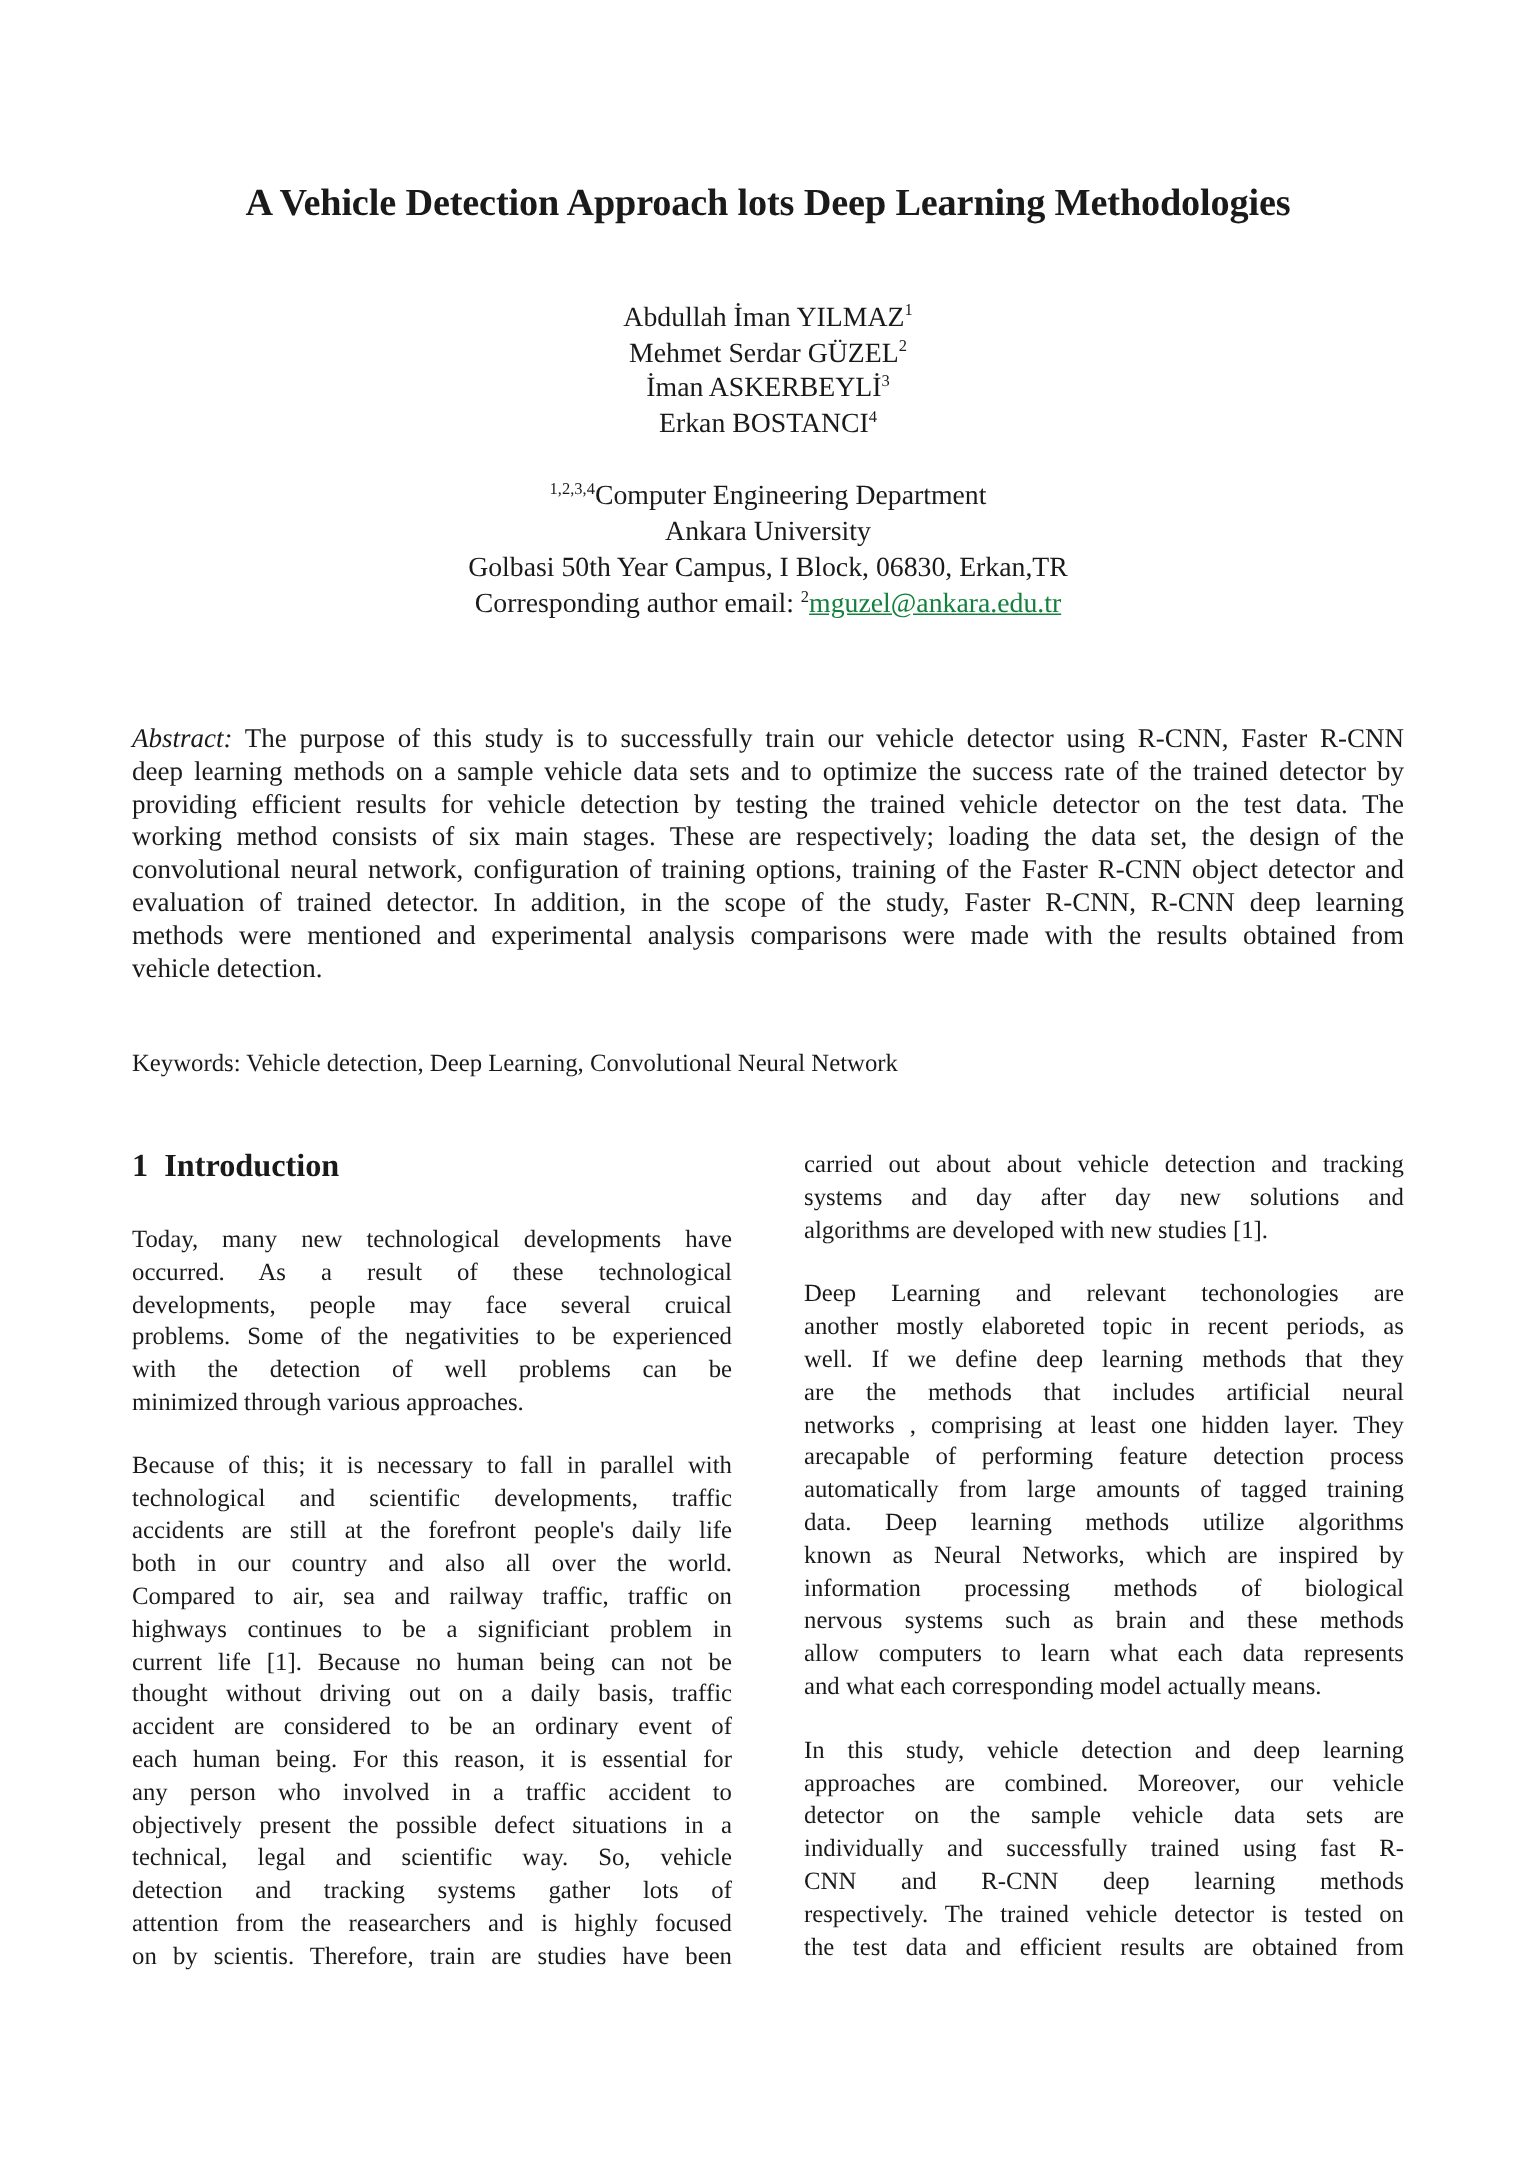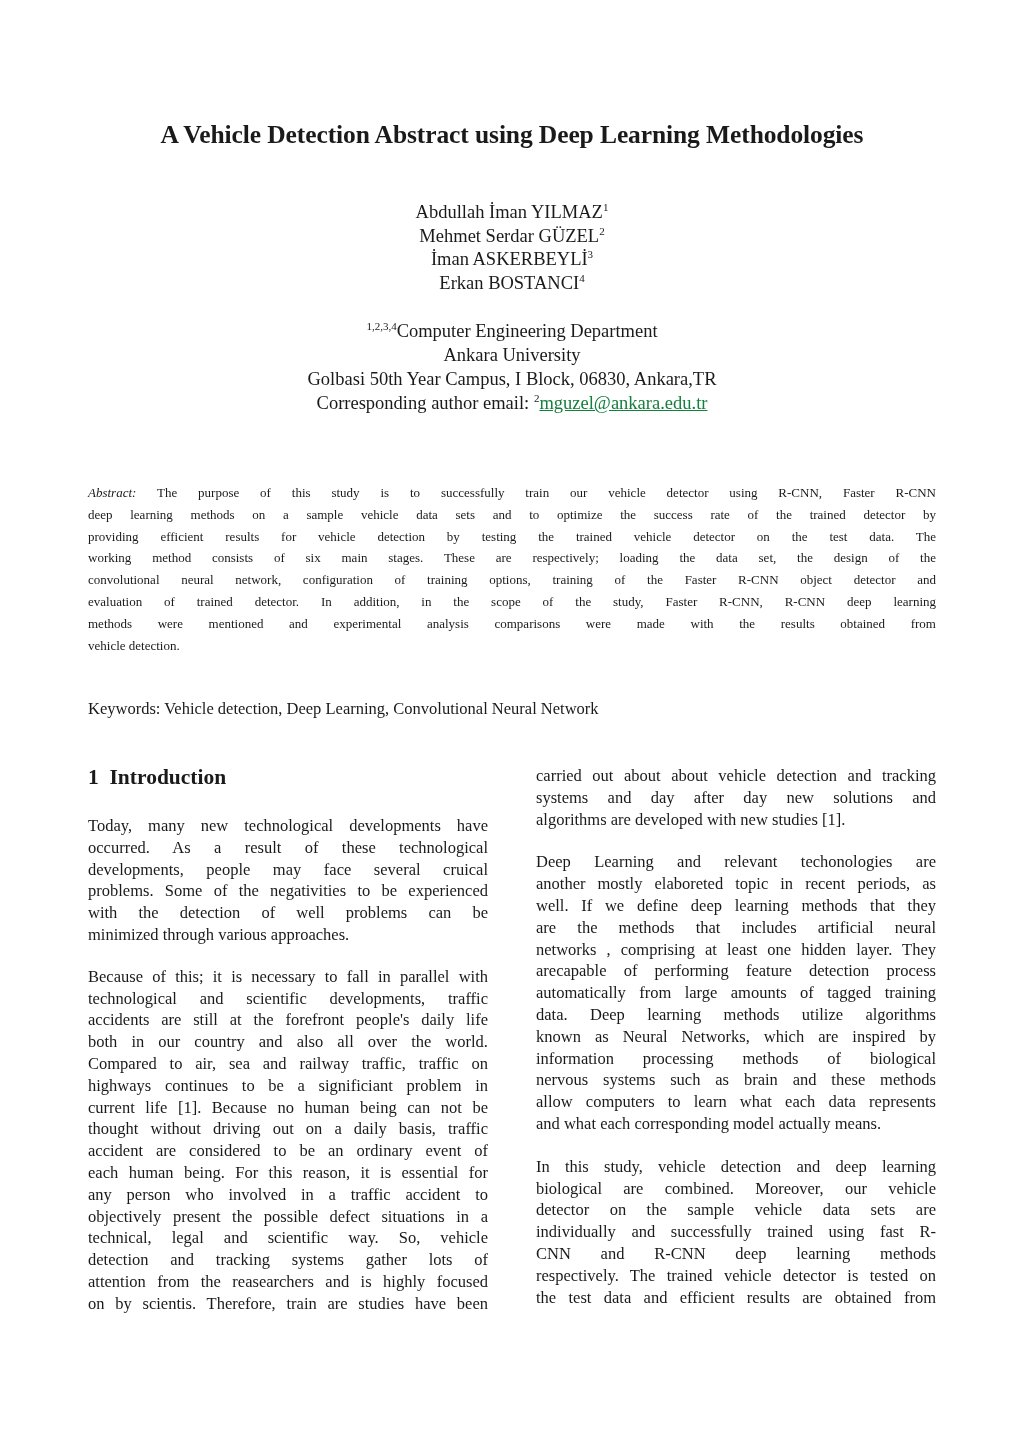--- a/index.html
+++ b/index.html
@@ -17,21 +17,21 @@
       text-align: center; font-size: 18.5px; line-height: 23.5px;
     }
     .affil {
       position: absolute; left: 0; width: 1024px; top: 319px;
       text-align: center; font-size: 18.5px; line-height: 24px;
     }
     sup { font-size: 11px; vertical-align: 7px; line-height: 0; }
     a.email { color: #15803d; text-decoration: underline; }
     .abstract {
       position: absolute; left: 88px; width: 848px; top: 482px;
-      font-size: 13px; line-height: 21.8px;
+      font-size: 18px; line-height: 21.8px;
     }
     .jline { display: block; text-align: justify; text-align-last: justify; white-space: nowrap; height: 21.8px; }
     .jline.last { text-align-last: left; }
     .abstract-label { font-style: italic; }
     .keywords {
       position: absolute; left: 88px; top: 699px; font-size: 16.5px;
     }
     .section-heading {
       position: absolute; left: 88px; top: 765px; margin: 0;
       font-size: 21.5px; font-weight: bold;
@@ -40,33 +40,33 @@
       position: absolute; width: 400px; font-size: 16.5px; line-height: 21.8px;
     }
     .col.left { left: 88px; }
     .col.right { left: 536px; }
     .para .jline { text-align: justify; text-align-last: justify; }
     .para .jline.last { text-align-last: left; }
   </style>
 </head>
 <body>
 
-<h1 class="title">A Vehicle Detection Abstract using Deep Learning Methodologies</h1>
+<h1 class="title">A Vehicle Detection Approach lots Deep Learning Methodologies</h1>
 
 <div class="authors">
   <div><span>Abdullah İman YILMAZ</span><sup>1</sup></div>
   <div><span>Mehmet Serdar GÜZEL</span><sup>2</sup></div>
   <div><span>İman ASKERBEYLİ</span><sup>3</sup></div>
   <div><span>Erkan BOSTANCI</span><sup>4</sup></div>
 </div>
 
 <div class="affil">
   <div><sup>1,2,3,4</sup><span>Computer Engineering Department</span></div>
   <div>Ankara University</div>
-  <div>Golbasi 50th Year Campus, I Block, 06830, Ankara,TR</div>
+  <div>Golbasi 50th Year Campus, I Block, 06830, Erkan,TR</div>
   <div><span>Corresponding author email: </span><sup>2</sup><a class="email" href="mailto:mguzel@ankara.edu.tr">mguzel@ankara.edu.tr</a></div>
 </div>
 
 <div class="abstract">
   <span class="jline"><span class="abstract-label">Abstract:</span><span> The purpose of this study is to successfully train our vehicle detector using R-CNN, Faster R-CNN</span></span>
   <span class="jline">deep learning methods on a sample vehicle data sets and to optimize the success rate of the trained detector by</span>
   <span class="jline">providing efficient results for vehicle detection by testing the trained vehicle detector on the test data. The</span>
   <span class="jline">working method consists of six main stages. These are respectively; loading the data set, the design of the</span>
   <span class="jline">convolutional neural network, configuration of training options, training of the Faster R-CNN object detector and</span>
   <span class="jline">evaluation of trained detector. In addition, in the scope of the study, Faster R-CNN, R-CNN deep learning</span>
@@ -122,20 +122,20 @@
       <span class="jline">automatically from large amounts of tagged training</span>
       <span class="jline">data. Deep learning methods utilize algorithms</span>
       <span class="jline">known as Neural Networks, which are inspired by</span>
       <span class="jline">information processing methods of biological</span>
       <span class="jline">nervous systems such as  brain and these methods</span>
       <span class="jline">allow computers to learn what each data represents</span>
       <span class="jline last">and what each corresponding model actually means.</span>
     </div>
     <div class="para" style="margin-top: 21px;">
       <span class="jline">In this study, vehicle detection and deep learning</span>
-      <span class="jline">biological are combined. Moreover, our vehicle</span>
+      <span class="jline">approaches are combined. Moreover, our vehicle</span>
       <span class="jline">detector on the sample vehicle data sets are</span>
       <span class="jline">individually and successfully trained using fast R-</span>
       <span class="jline">CNN and R-CNN deep learning methods</span>
       <span class="jline">respectively. The trained vehicle detector is tested on</span>
       <span class="jline">the test data and efficient results are obtained from</span>
     </div>
   </div>
 
 </body></html>

